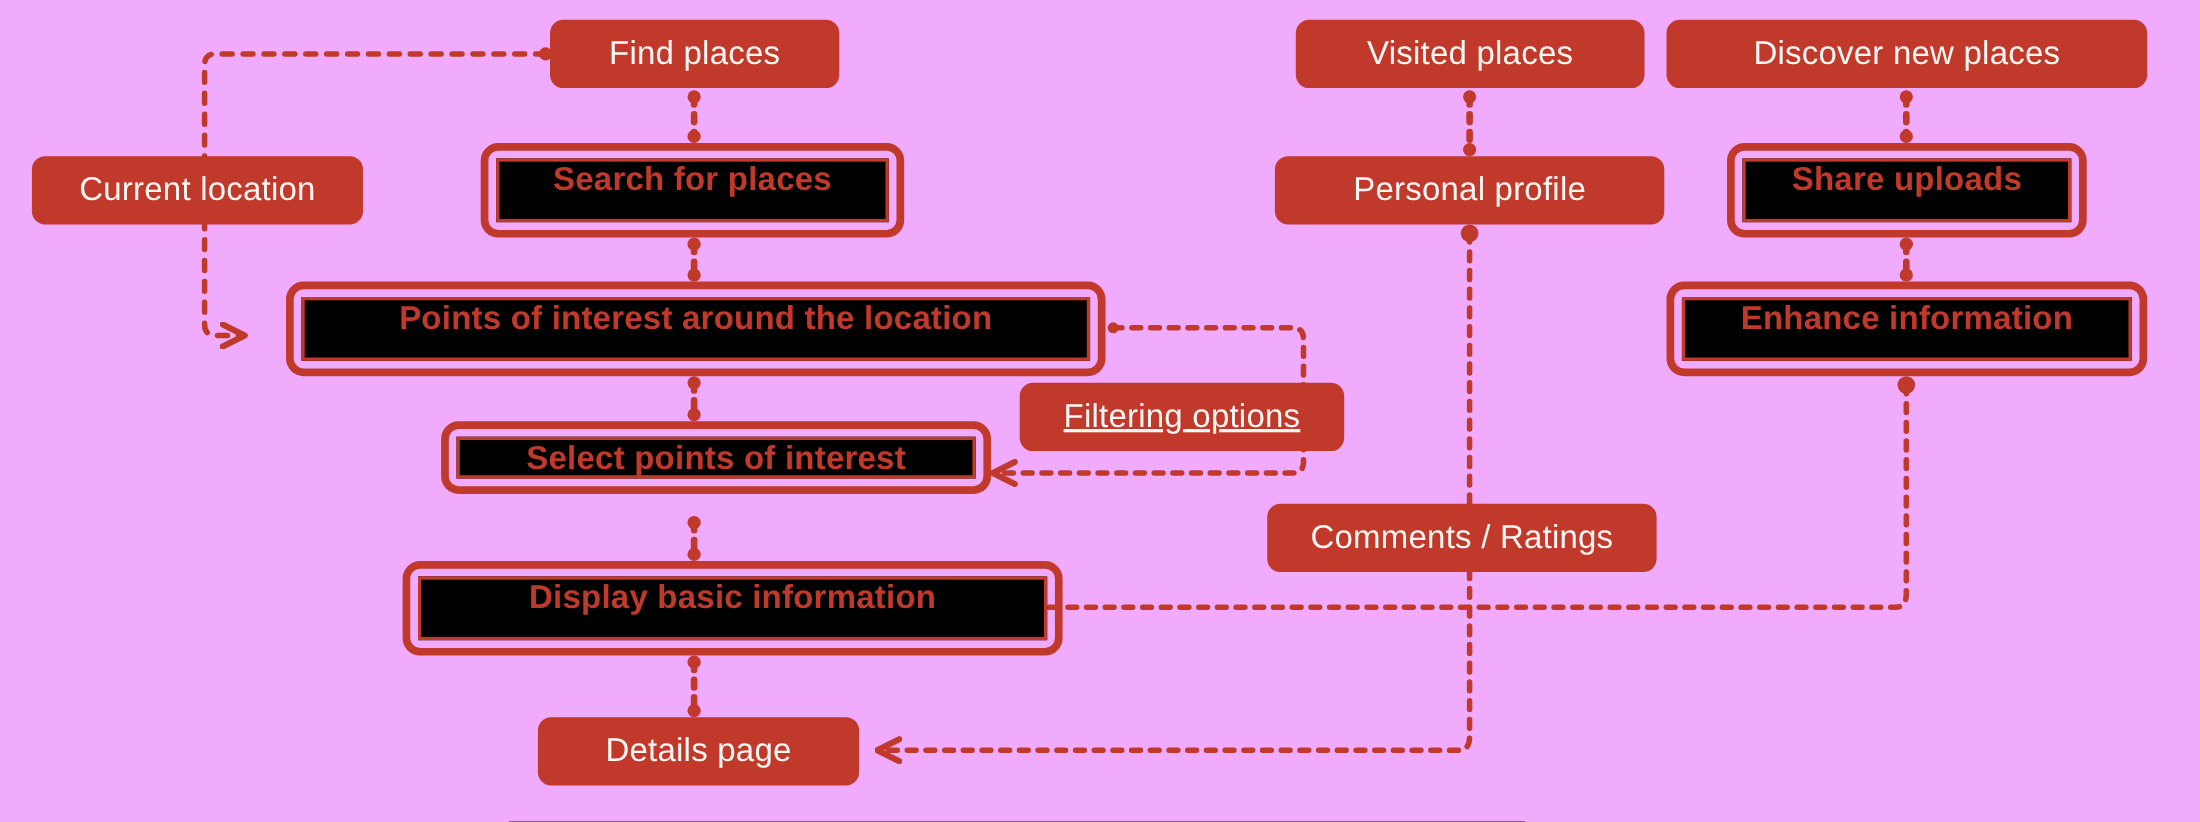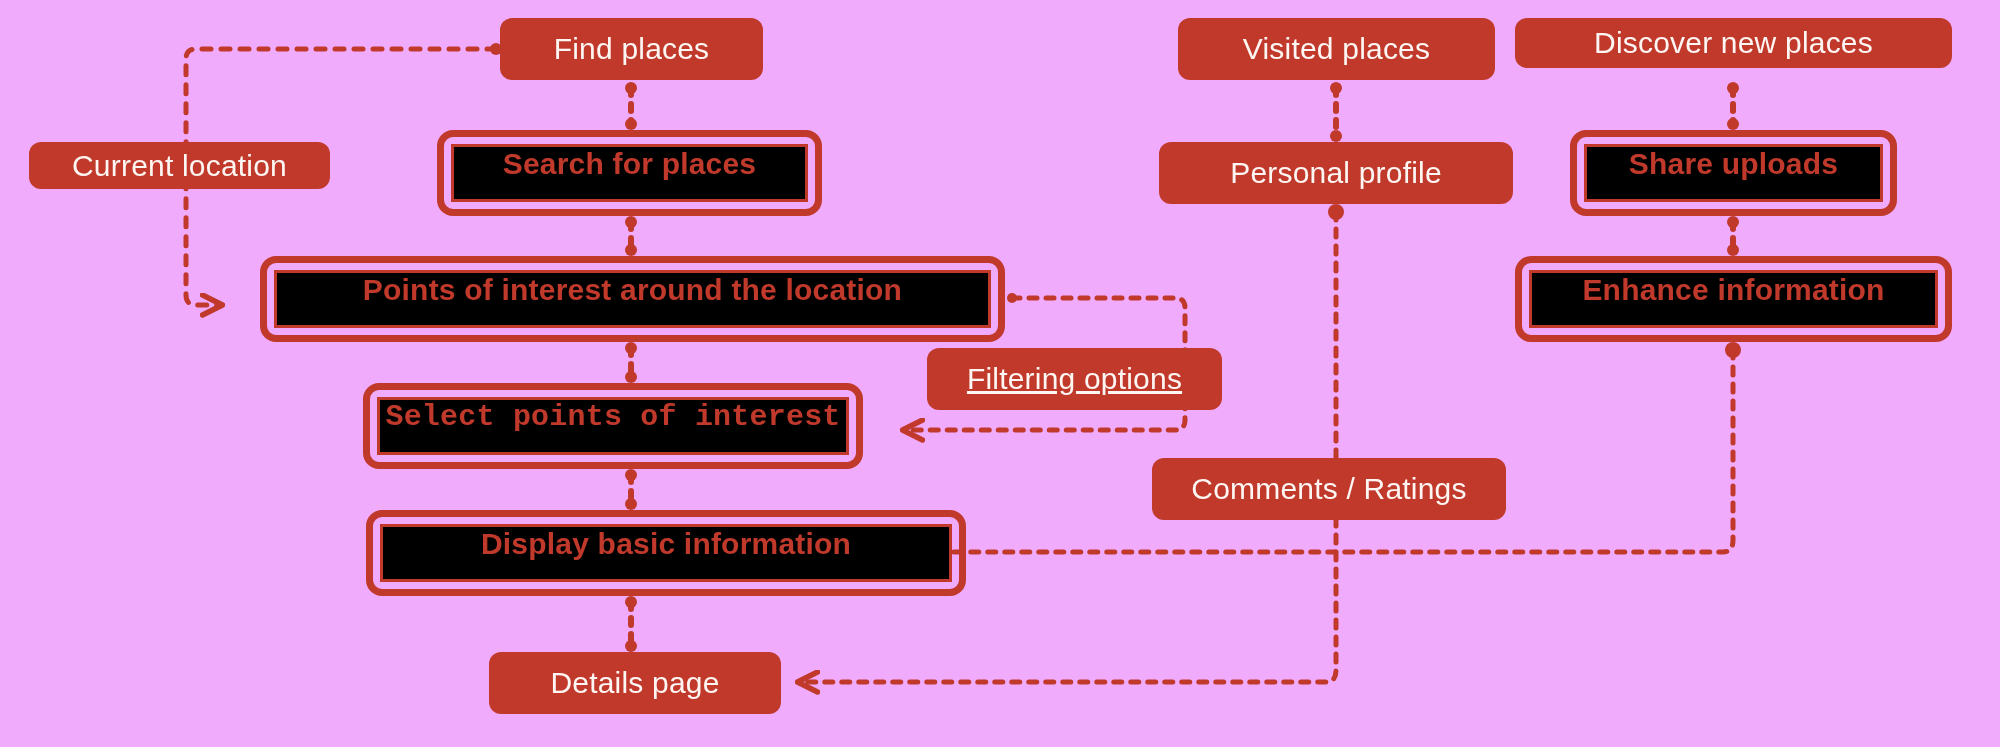--- a/index.html
+++ b/index.html
@@ -149,41 +149,41 @@
     <g>
       <circle cx="1733" cy="350" r="8" fill="#c0392b"></circle>
       <path d="M 1733 350 L 1733 540 Q 1733 552 1723 552 L 925 552" stroke="#c0392b" stroke-width="5" stroke-dasharray="8 9" stroke-linecap="round" fill="none" marker-end="url(#arrow-r)"></path>
     </g>
   </svg>
 
   <div class="node solid" style="left:500px; top:18px; width:263px; height:62px;">
     <span class="label">Find places</span>
   </div>
 
-  <div class="node solid" style="left:29px; top:142px; width:301px; height:47px;">
+  <div class="node solid" style="left:29px; top:142px; width:301px; height:62px;">
     <span class="label">Current location</span>
   </div>
 
   <div class="node outlined" style="left:437px; top:130px; width:385px; height:86px;">
     <span class="inner">
       <span class="label">Search for places</span>
     </span>
   </div>
 
   <div class="node outlined" style="left:260px; top:256px; width:745px; height:86px;">
     <span class="inner">
       <span class="label">Points of interest around the location</span>
     </span>
   </div>
 
   <div class="node solid" style="left:927px; top:348px; width:295px; height:62px;text-decoration:underline;">
     <span class="label">Filtering options</span>
   </div>
 
-  <div class="node outlined" style="left:363px; top:383px; width:500px; height:86px;font-family:Liberation Mono, monospace;">
+  <div class="node outlined" style="left:401px; top:383px; width:500px; height:66px;">
     <span class="inner">
       <span class="label">Select points of interest</span>
     </span>
   </div>
 
   <div class="node outlined" style="left:366px; top:510px; width:600px; height:86px;">
     <span class="inner">
       <span class="label">Display basic information</span>
     </span>
   </div>
@@ -197,21 +197,21 @@
   </div>
 
   <div class="node solid" style="left:1159px; top:142px; width:354px; height:62px;text-align:right;">
     <span class="label">Personal profile</span>
   </div>
 
   <div class="node solid" style="left:1152px; top:458px; width:354px; height:62px;">
     <span class="label">Comments / Ratings</span>
   </div>
 
-  <div class="node solid" style="left:1515px; top:18px; width:437px; height:50px;align-items:center;">
+  <div class="node solid" style="left:1515px; top:18px; width:437px; height:62px;align-items:center;">
     <span class="label">Discover new places</span>
   </div>
 
   <div class="node outlined" style="left:1570px; top:130px; width:327px; height:86px;">
     <span class="inner">
       <span class="label">Share uploads</span>
     </span>
   </div>
 
   <div class="node outlined" style="left:1515px; top:256px; width:437px; height:86px;">

